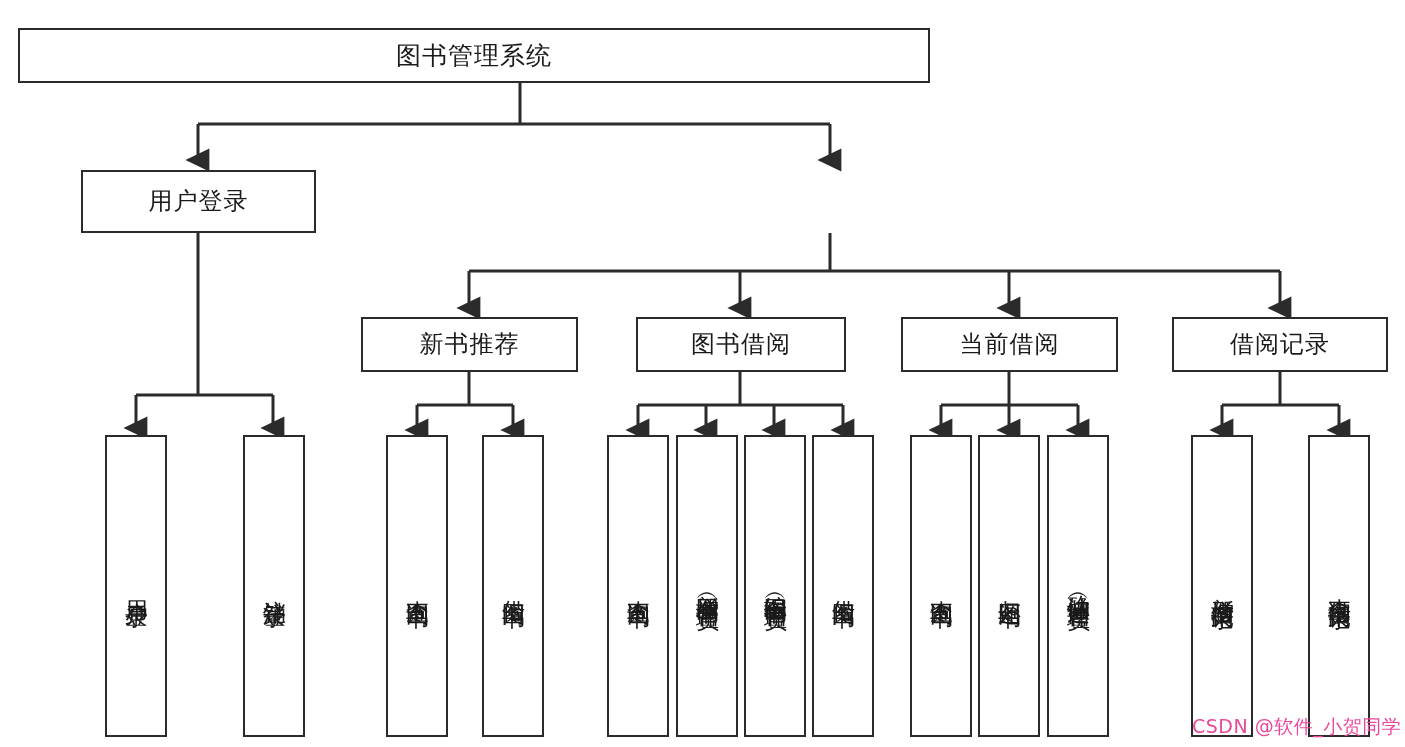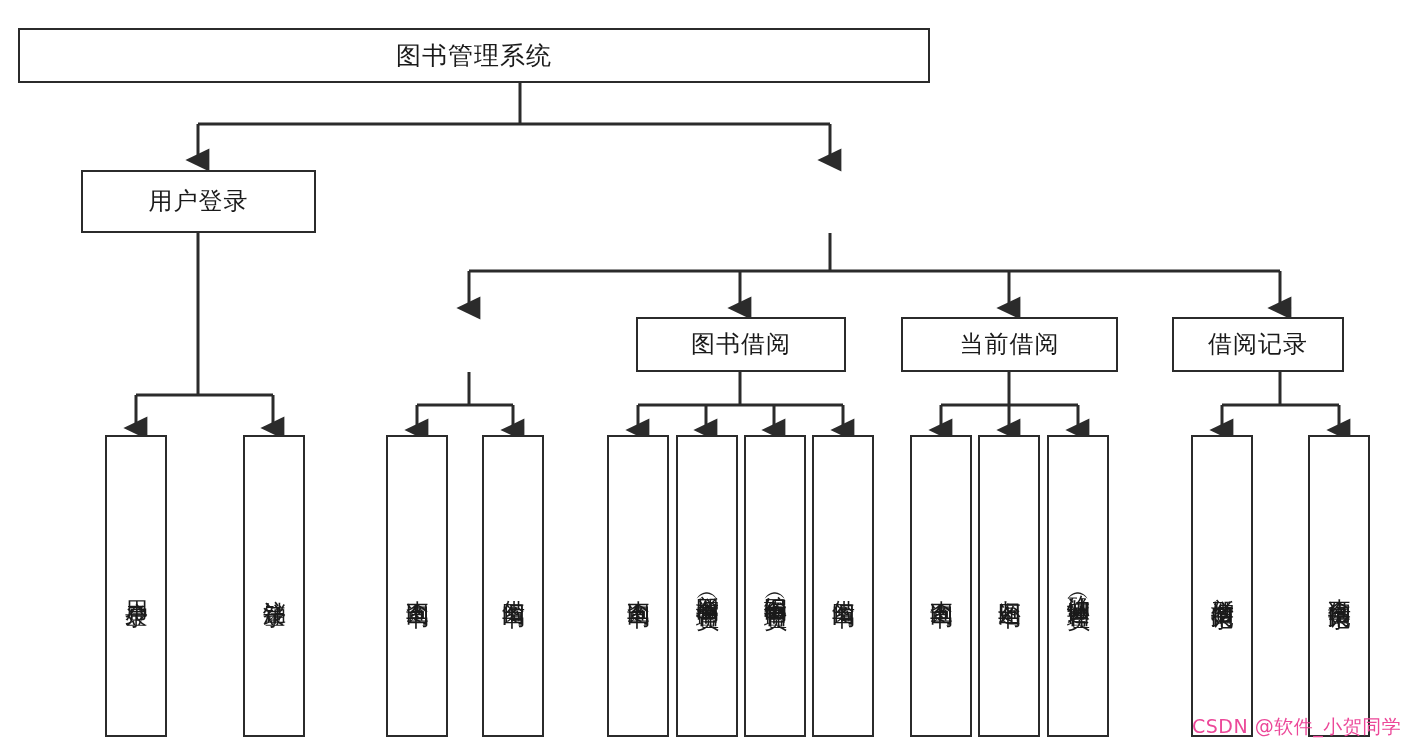--- a/index.html
+++ b/index.html
@@ -139,23 +139,24 @@
       <path d="M 1222 405 L 1339 405"></path>
       <path d="M 1222 405 L 1222 430" marker-end="url(#arrowhead)"></path>
       <path d="M 1339 405 L 1339 430" marker-end="url(#arrowhead)"></path>
     </g>
   </svg>
 
   <div class="node horiz root" style="left:18px; top:12px; width:912px; height:55px;margin-top:16px;">图书管理系统</div>
 
   <div class="node horiz" style="left:81px; top:170px; width:235px; height:63px;">用户登录</div>
 
+  <div class="node horiz" style="left:361px; top:317px; width:217px; height:55px;">新书推荐</div>
   <div class="node horiz" style="left:901px; top:317px; width:217px; height:55px;">当前借阅</div>
   <div class="node horiz" style="left:636px; top:317px; width:210px; height:55px;">图书借阅</div>
-  <div class="node horiz" style="left:1172px; top:317px; width:172px; height:55px;">借阅记录</div>
+  <div class="node horiz" style="left:1172px; top:317px; width:216px; height:55px;">借阅记录</div>
 
   <div class="node vert vert-bottom" style="left:105px; top:435px; width:62px; height:302px;">
     <span class="vtext">用户登录</span>
   </div>
   <div class="node vert vert-bottom" style="left:243px; top:435px; width:62px; height:302px;">
     <span class="vtext">注销登录</span>
   </div>
 
   <div class="node vert" style="left:386px; top:435px; width:62px; height:302px;">
     <span class="vtext">查询图书</span>

